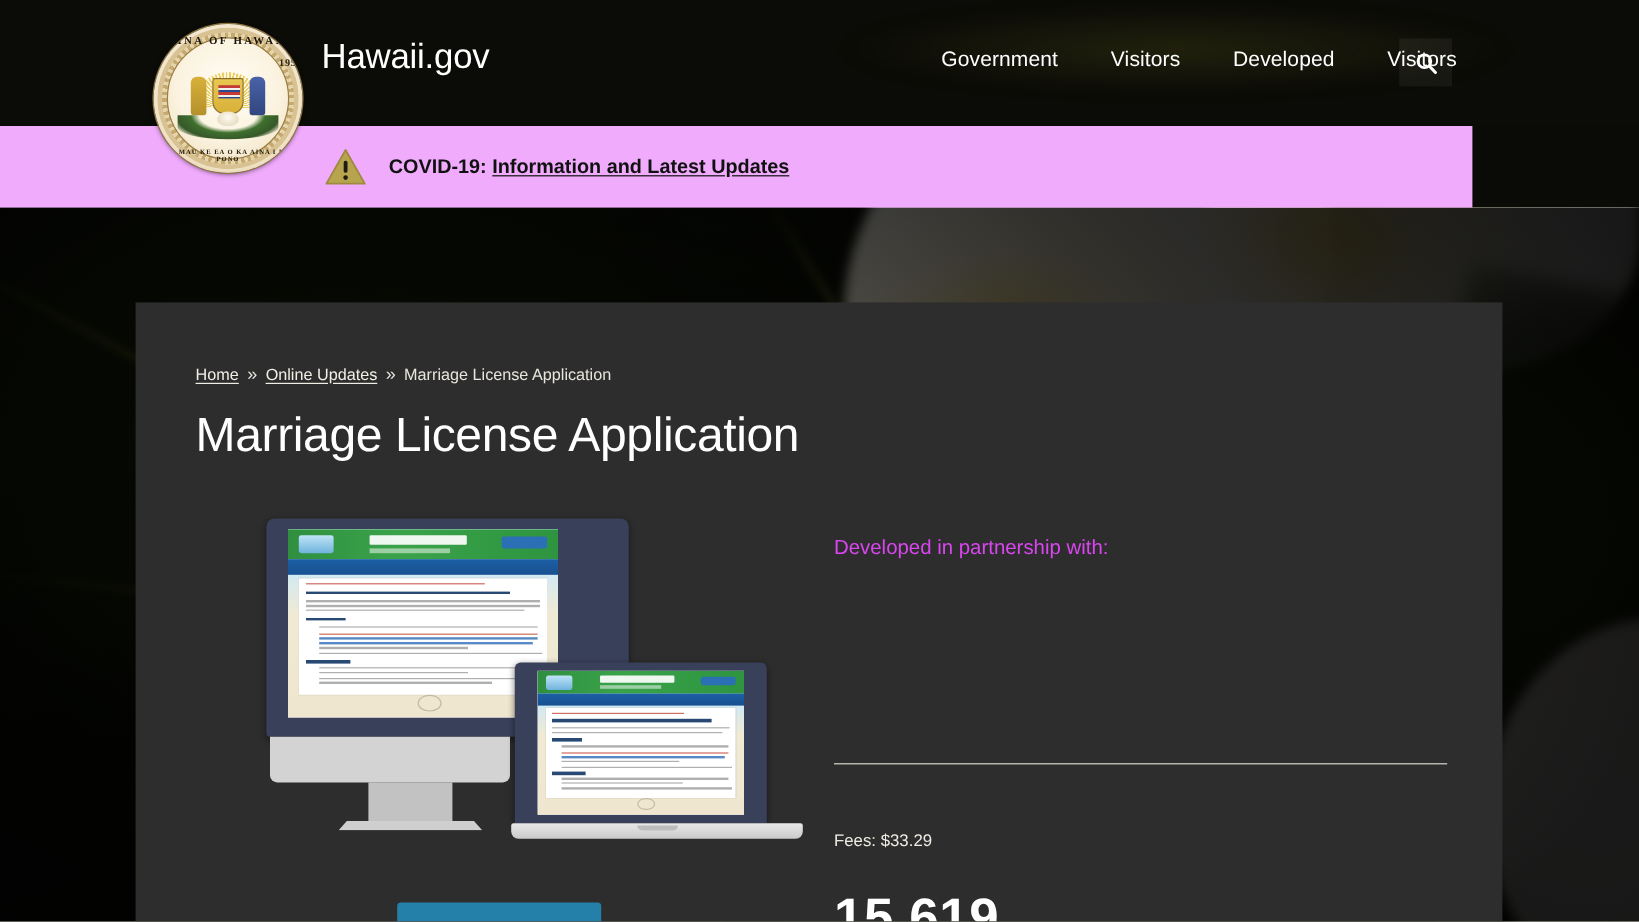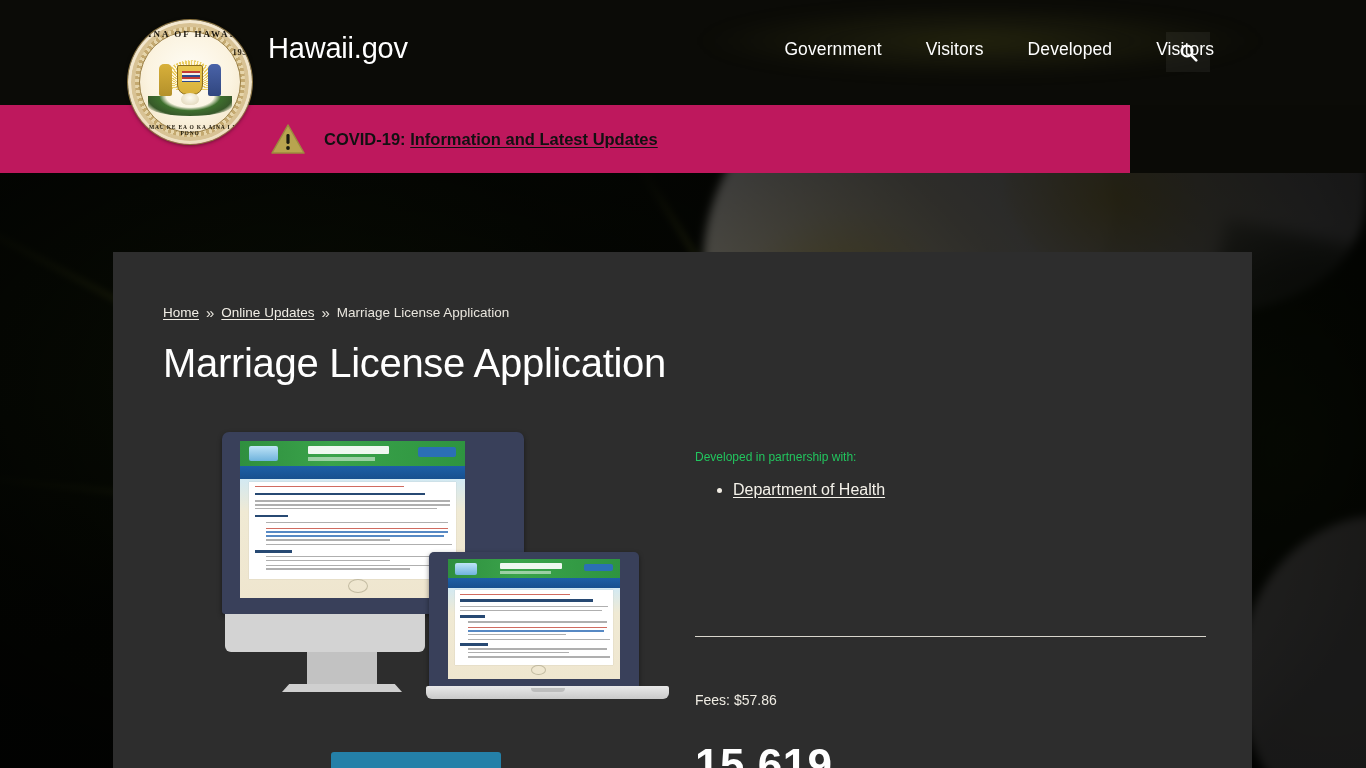--- a/index.html
+++ b/index.html
@@ -176,22 +176,22 @@
   }
   .seal-text-bot {
     position: absolute; left: 0; right: 0; bottom: 8px;
     text-align: center; font-size: 5.5px; font-weight: bold;
     color: #1b1609; letter-spacing: .8px; font-family: "Liberation Serif", serif;
   }
 
   
   .covid-banner {
     position: absolute; left: 0; top: 105px;
-    width: 1130px; height: 68px;
-    background: #be185d;
+    width: 1227px; height: 68px;
+    background: #f0abfc;
     z-index: 15;
   }
   .covid-inner {
     position: absolute; left: 270px; top: 0; height: 68px;
     display: flex; align-items: center; gap: 18px;
   }
   .warn-icon { width: 36px; height: 32px; position: relative; }
   .covid-text {
     font-size: 16.5px; font-weight: bold; color: #111111;
     font-family: "Liberation Sans", sans-serif; white-space: nowrap;
@@ -296,21 +296,21 @@
   .ln-h { background:#1b3f6b; opacity:.95; height:2.6px; }
   .doh-foot-seal { position:absolute; left:48%; bottom:3%; width:9%; height:9%;
                    border-radius:50%; border:1.2px solid #b0a98f; opacity:.7; }
 
   
   .right-col { position: absolute; left: 582px; top: 168px; width: 512px; }
   .lead {
     font-size: 19.5px; line-height: 30px; color: #f0ece3; font-weight: 400;
   }
   .partner-label {
-    margin-top: 26px; font-size: 12px; color: #22c55e; line-height: 22px;
+    margin-top: 26px; font-size: 17px; color: #d946ef; line-height: 22px;
   }
   .partner-list { margin: 10px 0 0 38px; }
   .partner-item { font-size: 16px; color: #f0ece3; line-height: 24px; }
   .partner-link {
     color: #f5f2ea; text-decoration: underline; text-underline-offset: 2px; cursor: pointer;
   }
   .divider {
     position: absolute; left: 582px; top: 384px; width: 511px; height: 1px;
     background: #d8d5cc;
   }
@@ -500,26 +500,21 @@
         </div>
         <div class="laptop-base"></div>
         <div class="laptop-notch"></div>
       </div>
     </div>
 
     <button class="cta-button"></button>
 
     <div class="right-col">
       <p class="partner-label">Developed in partnership with:</p>
-      <ul class="partner-list">
-        <li class="partner-item">
-          <a class="partner-link">Department of Health</a>
-        </li>
-      </ul>
     </div>
 
     <div class="divider"></div>
 
-    <div class="fees">Fees: $57.86</div>
+    <div class="fees">Fees: $33.29</div>
     <div class="bignum">15,619</div>
 
   </main>
 </div>
 
 </body></html>

